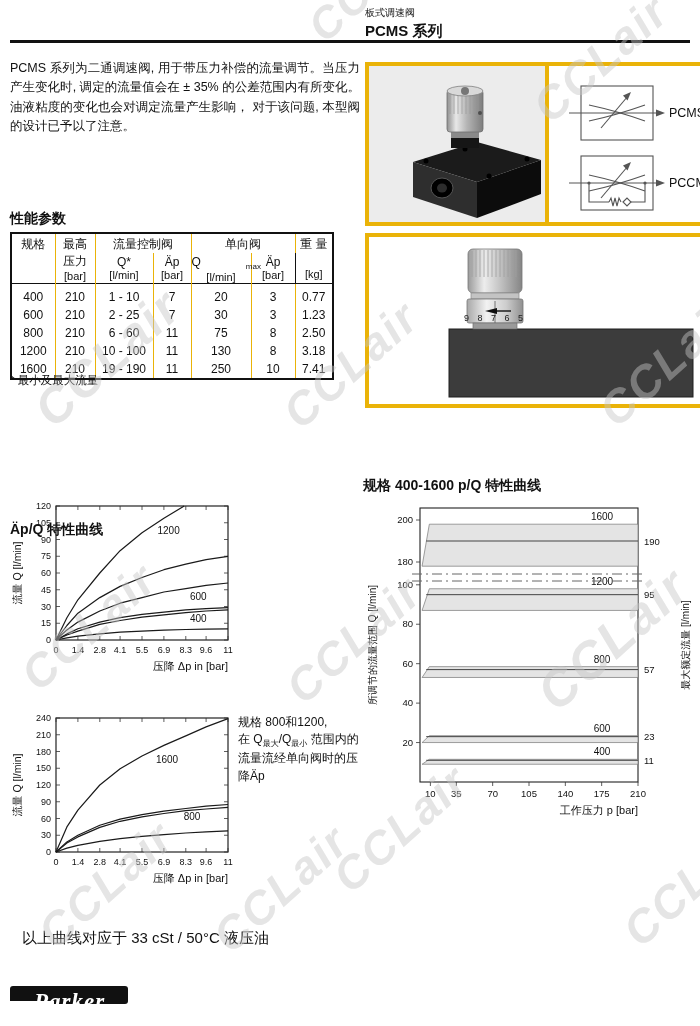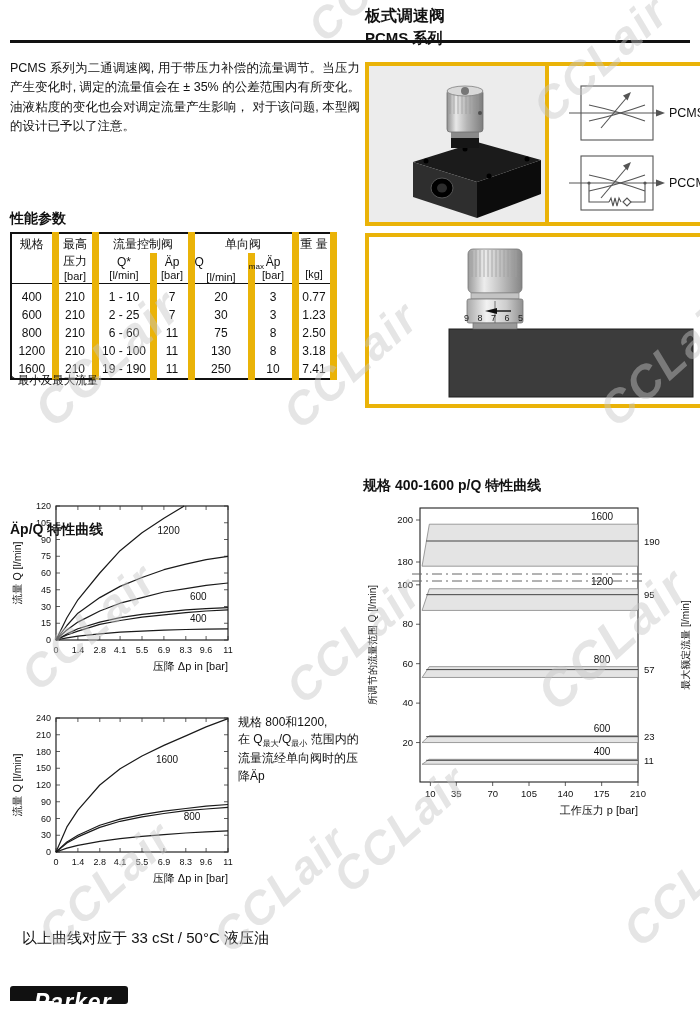--- a/index.html
+++ b/index.html
@@ -3,55 +3,55 @@
 <meta charset="utf-8">
 <style>
   html,body{margin:0;padding:0;background:#fff;}
   #page{position:relative;width:700px;height:1026px;background:#ffffff;overflow:hidden;
         font-family:"Liberation Sans","DejaVu Sans",sans-serif;color:#111;}
   .abs{position:absolute;}
 
   
   .doc-no{font-size:12px;}
   .h-big{font-size:15px;font-weight:bold;margin-top:2px;}
-  .h-mid{font-size:16px;font-weight:bold;}
+  .h-mid{font-size:10px;font-weight:normal;}
   .rule{height:3px;background:#111;}
 
   .intro{width:350px;font-size:12.5px;line-height:1.55;text-align:justify;}
 
   .pbox{border:4px solid #eab308;background:#fff;padding-left:16px;}
   .pbox.gray{background:#ececec;}
 
   .sec-h{font-size:14px;font-weight:bold;}
 
   
   table.perf{border-collapse:collapse;border:2px solid #111;table-layout:fixed;width:322px;
              font-size:12px;text-align:center;}
-  table.perf th,table.perf td{border-left:1px solid #111;border-right:7px solid #eab308;
+  table.perf th,table.perf td{border-left:1px solid #111;border-right:1px solid #eab308;
              padding:0;font-weight:normal;}
   table.perf thead th{vertical-align:top;padding-top:2px;}
   table.perf .unit{font-size:11px;}
   table.perf tbody tr:first-child td{border-top:1.5px solid #111;padding-top:4px;}
   table.perf tbody td{height:18px;vertical-align:middle;}
   table.perf sub{font-size:8px;padding-left:45px;}
   .footnote{font-size:11.5px;}
 
   
   .desc{width:124px;font-size:12px;line-height:1.45;}
   .desc sub{font-size:8px;}
 
   svg text{font-family:"Liberation Sans","DejaVu Sans",sans-serif;}
 
   
   #wm-layer{position:absolute;left:0;top:0;width:700px;height:1026px;pointer-events:none;z-index:30;}
   .wm{position:absolute;font-weight:bold;font-style:italic;letter-spacing:2px;
       transform-origin:0 50%;transform:rotate(-42deg);opacity:.45;white-space:nowrap;}
 
   
-  .parker{width:118px;height:18px;background:#111;border-radius:3px;position:relative;}
+  .parker{width:118px;height:18px;background:#111;border-radius:3px;position:relative;font-family:Liberation Serif, serif;}
   .parker .bar{position:absolute;left:0;top:15px;width:44px;height:5px;background:#fff;}
   .parker .txt{position:absolute;left:24px;top:3px;color:#fff;font-weight:bold;font-style:italic;
                font-size:23px;letter-spacing:1px;}
   .note{font-size:15px;margin-left:8px;}
 </style>
 </head>
 <body>
 
 <div id="page">
 

